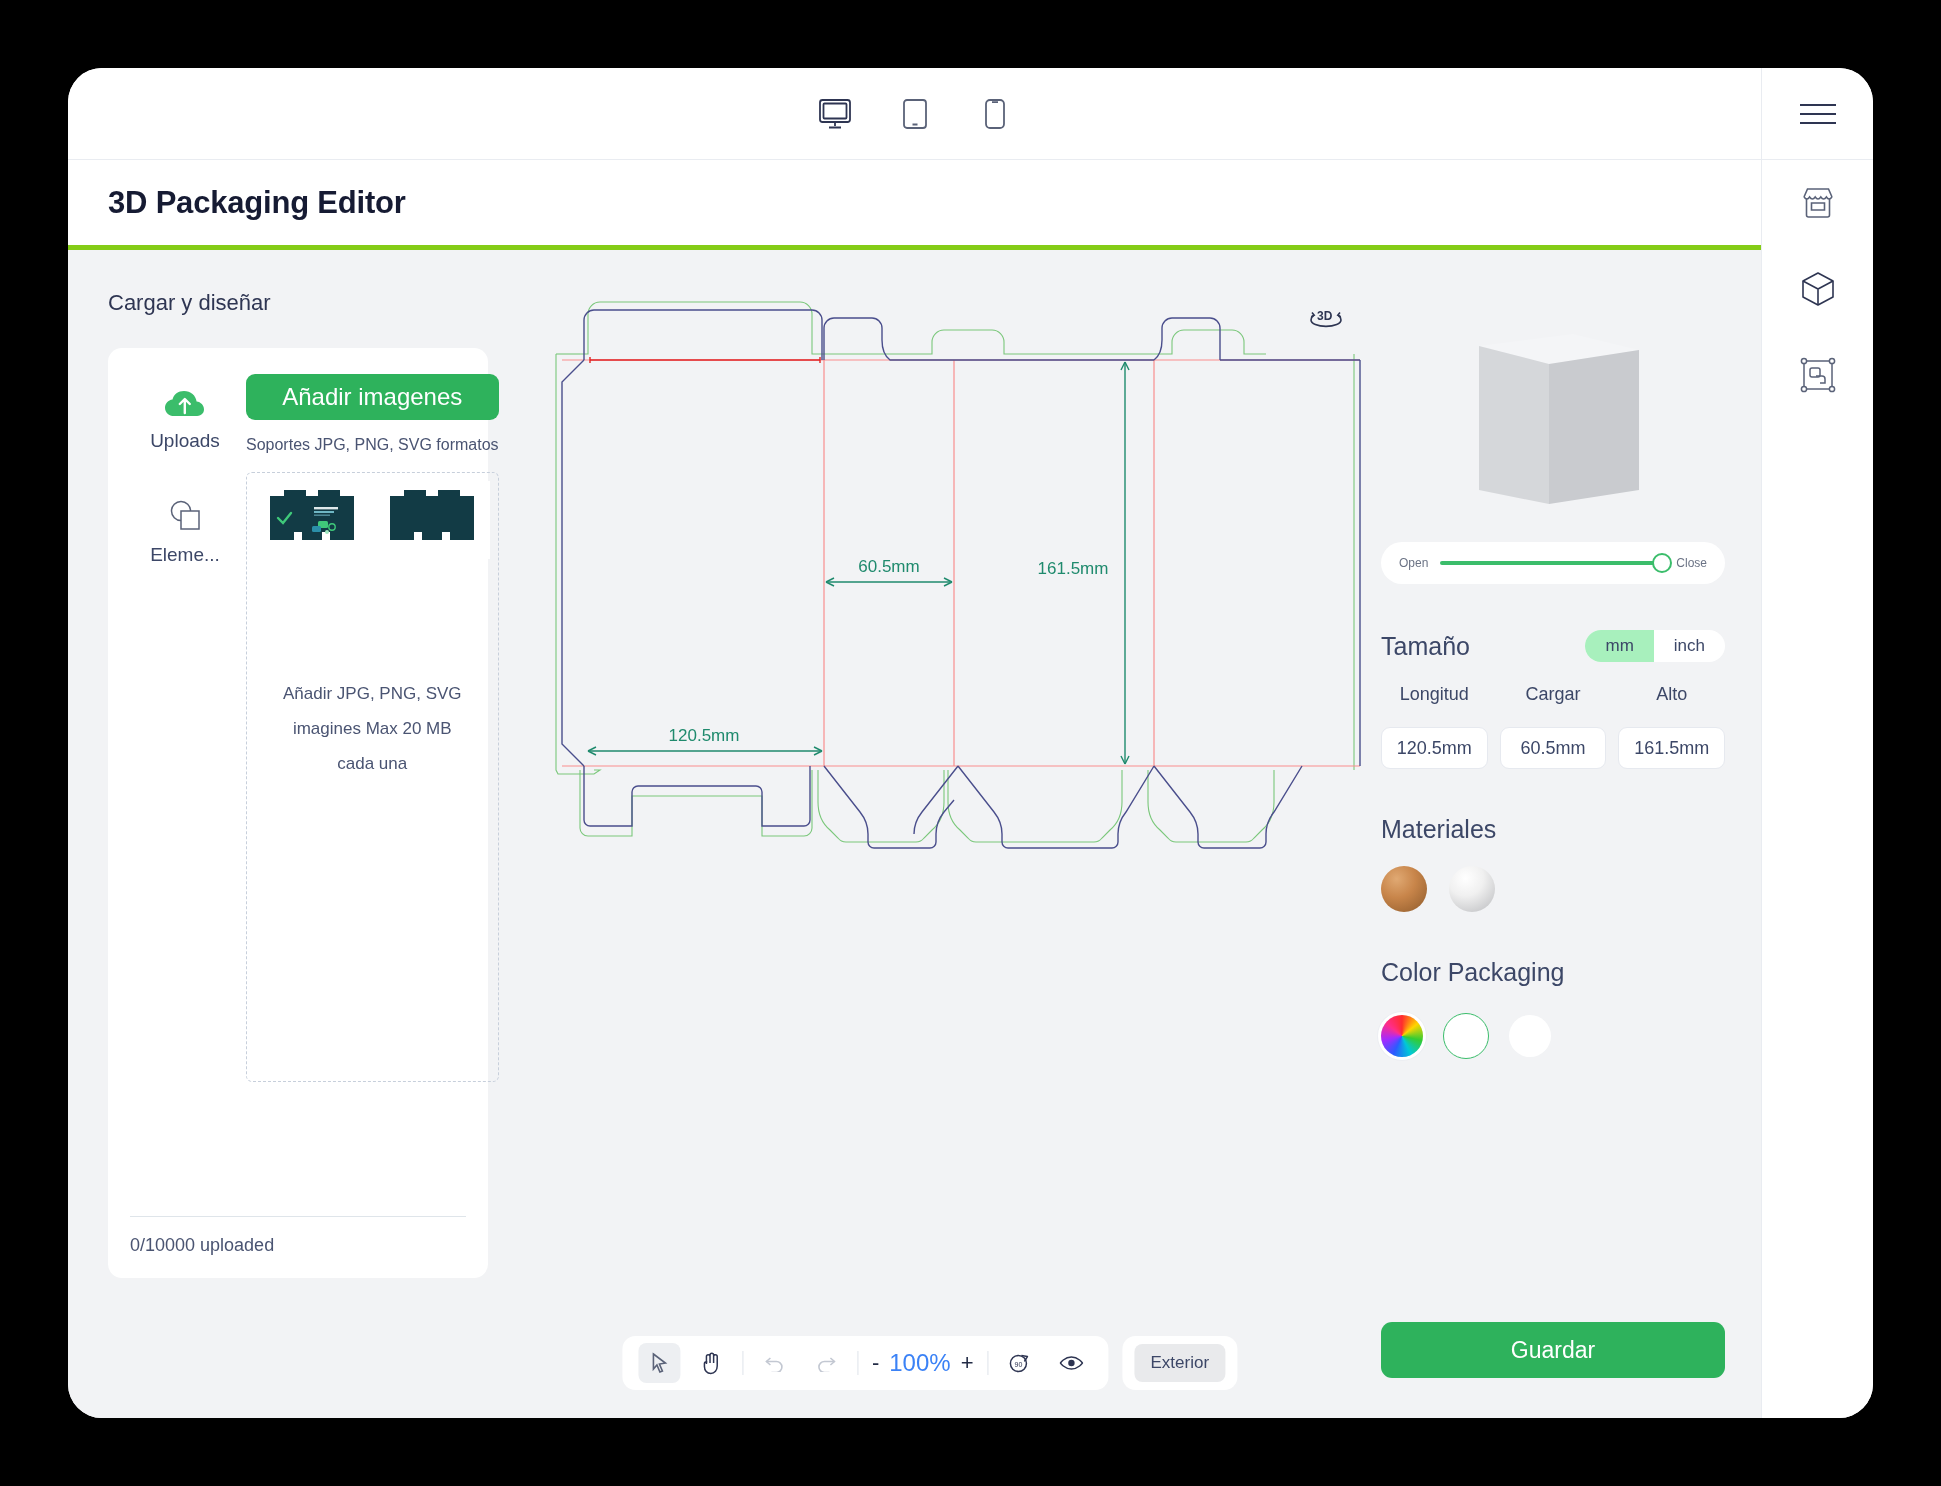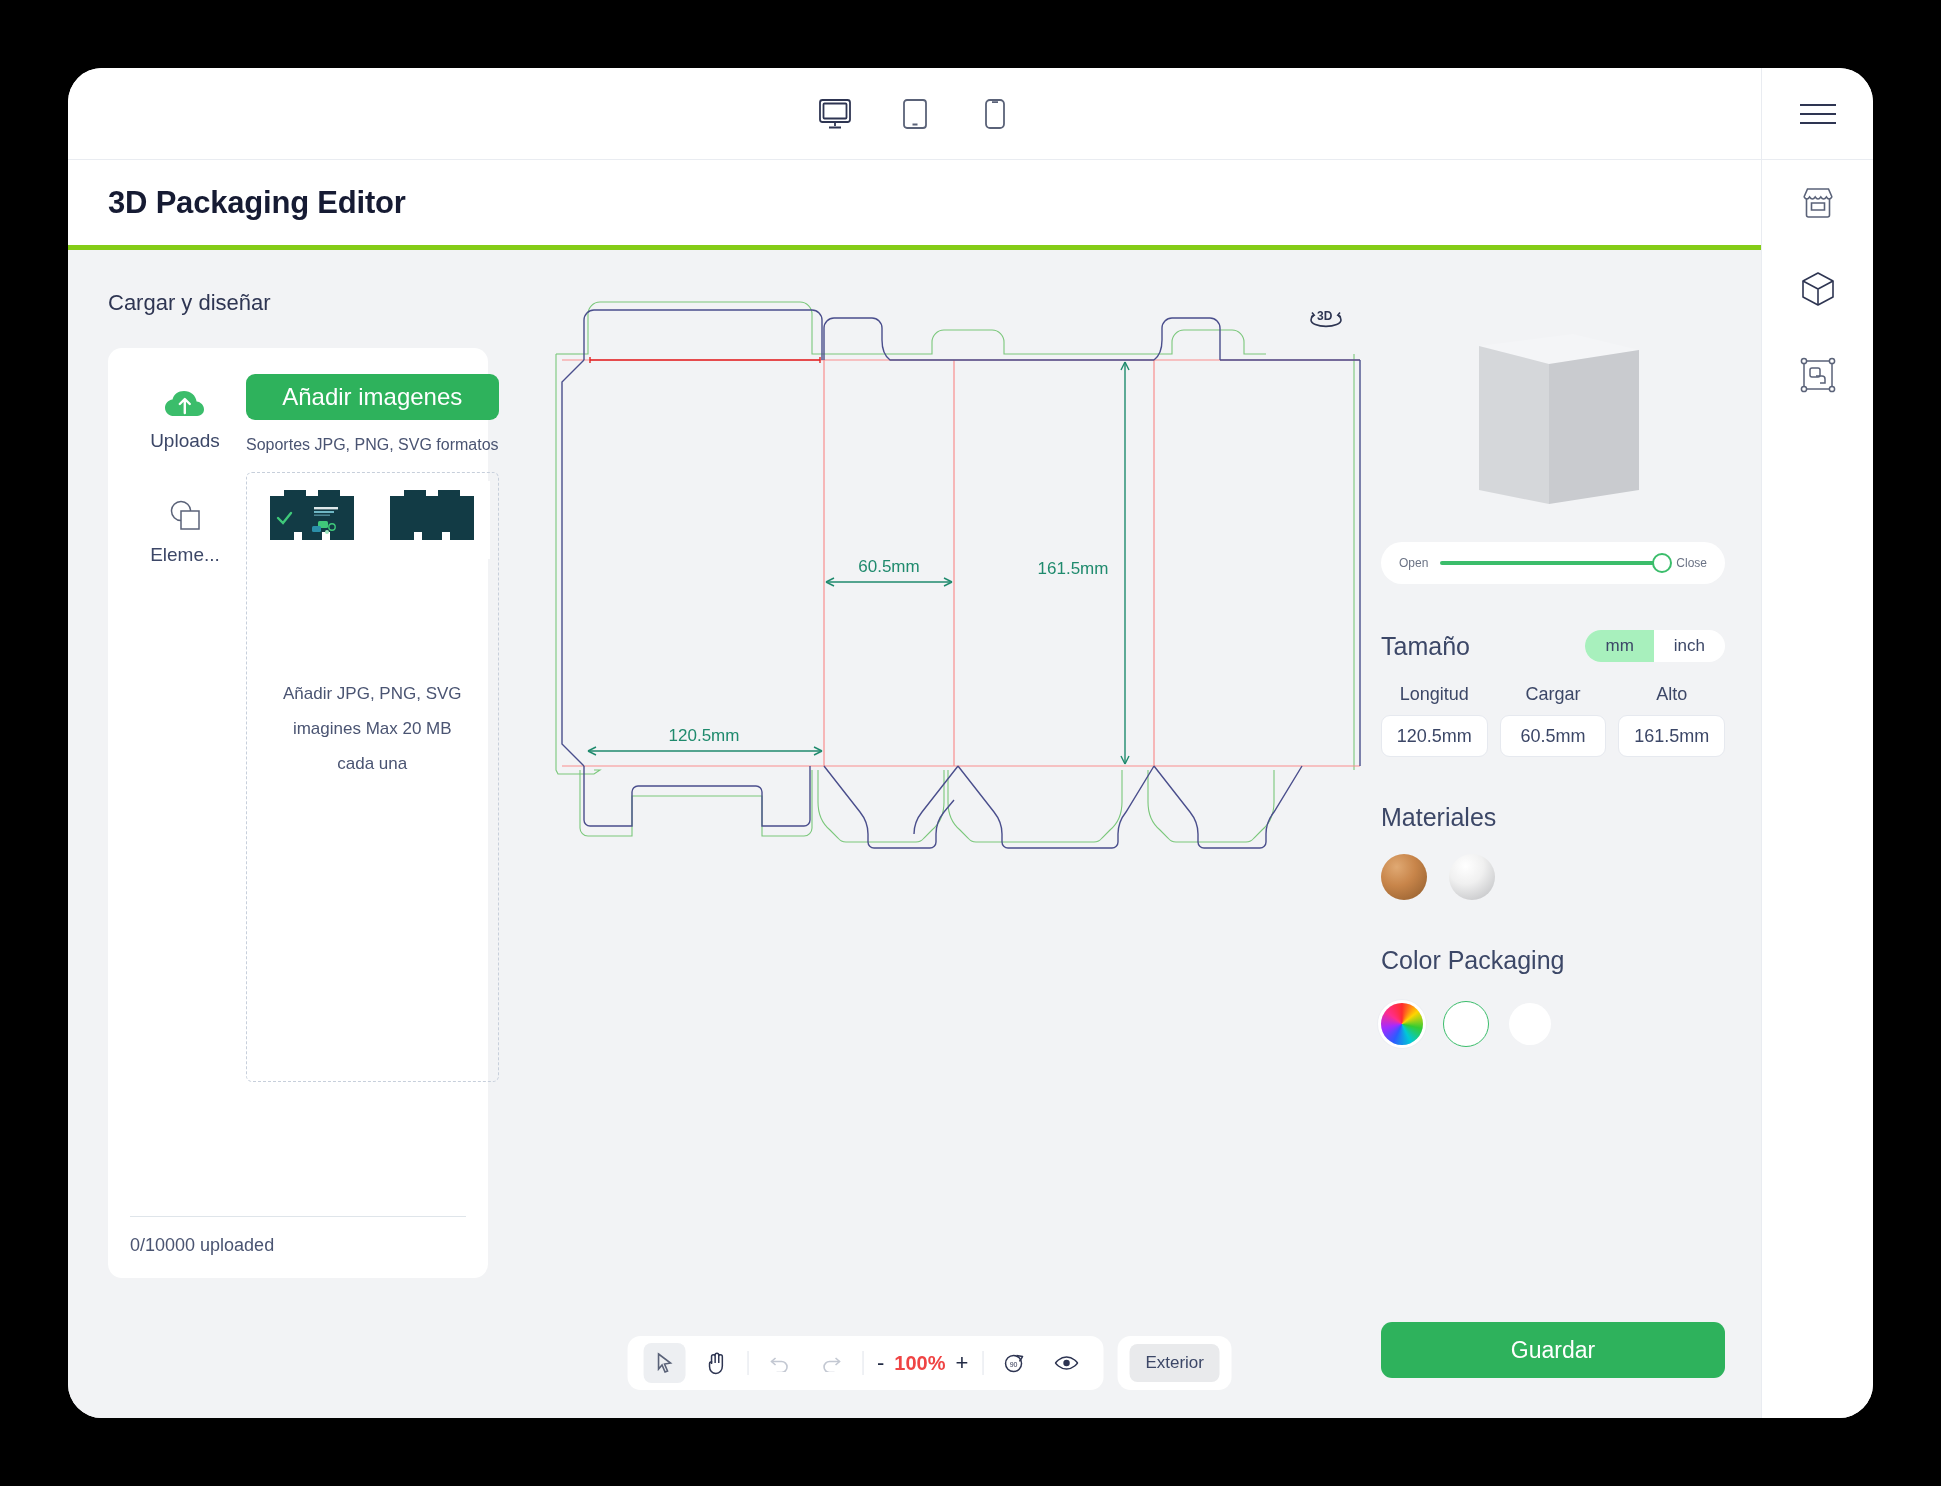--- a/index.html
+++ b/index.html
@@ -158,21 +158,21 @@
     display: flex; align-items: center; justify-content: center;
     cursor: pointer; background: transparent; border: none;
   }
   .tbtn.active { background: #edeff2; }
   .tdiv { width: 1px; height: 24px; background: #dfe3ea; }
   .zoomgrp { display: flex; align-items: center; gap: 10px; padding: 0 4px; }
   .zbtn {
     font-size: 22px; color: #222b45; cursor: pointer;
     background: none; border: none; font-family: inherit; line-height: 1;
   }
-  .zval { font-size: 20px; color: #ef4444; font-weight: bold; }
+  .zval { font-size: 24px; color: #3b82f6; }
   .ext-pill {
     background: #fff; border-radius: 13px; height: 54px;
     display: flex; align-items: center; padding: 0 12px;
   }
   .ext-btn {
     background: #e9eaec; border: none; border-radius: 8px;
     height: 38px; padding: 0 16px;
     font-size: 17px; color: #3c4767; font-family: inherit;
     cursor: pointer;
   }
@@ -213,21 +213,21 @@
     display: flex; background: #fff; border-radius: 16px;
     overflow: hidden; height: 32px;
   }
   .unit-opt {
     padding: 0 20px; display: flex; align-items: center;
     font-size: 17px; color: #3c4767; cursor: pointer;
   }
   .unit-opt.on { background: #a8f0bd; }
   .dims { display: flex; gap: 12px; margin-top: 22px; }
   .dim { flex: 1 1 0; text-align: center; }
-  .dim-lbl { font-size: 18px; color: #3c4767; margin-bottom: 10px; }
+  .dim-lbl { font-size: 18px; color: #3c4767; margin-bottom: 22px; }
   .dim-input {
     width: 100%; height: 42px;
     background: #fff; border: 1px solid #e6e9ef; border-radius: 9px;
     text-align: center; font-size: 18px; color: #3c4767;
     font-family: inherit;
   }
   .mat-row { display: flex; gap: 22px; margin-top: 22px; }
   .sphere { width: 46px; height: 46px; border-radius: 50%; cursor: pointer; }
   .sphere.kraft {
     background: radial-gradient(circle at 34% 28%, #e0a973 0%, #c8854a 42%, #8d5a2b 100%);

